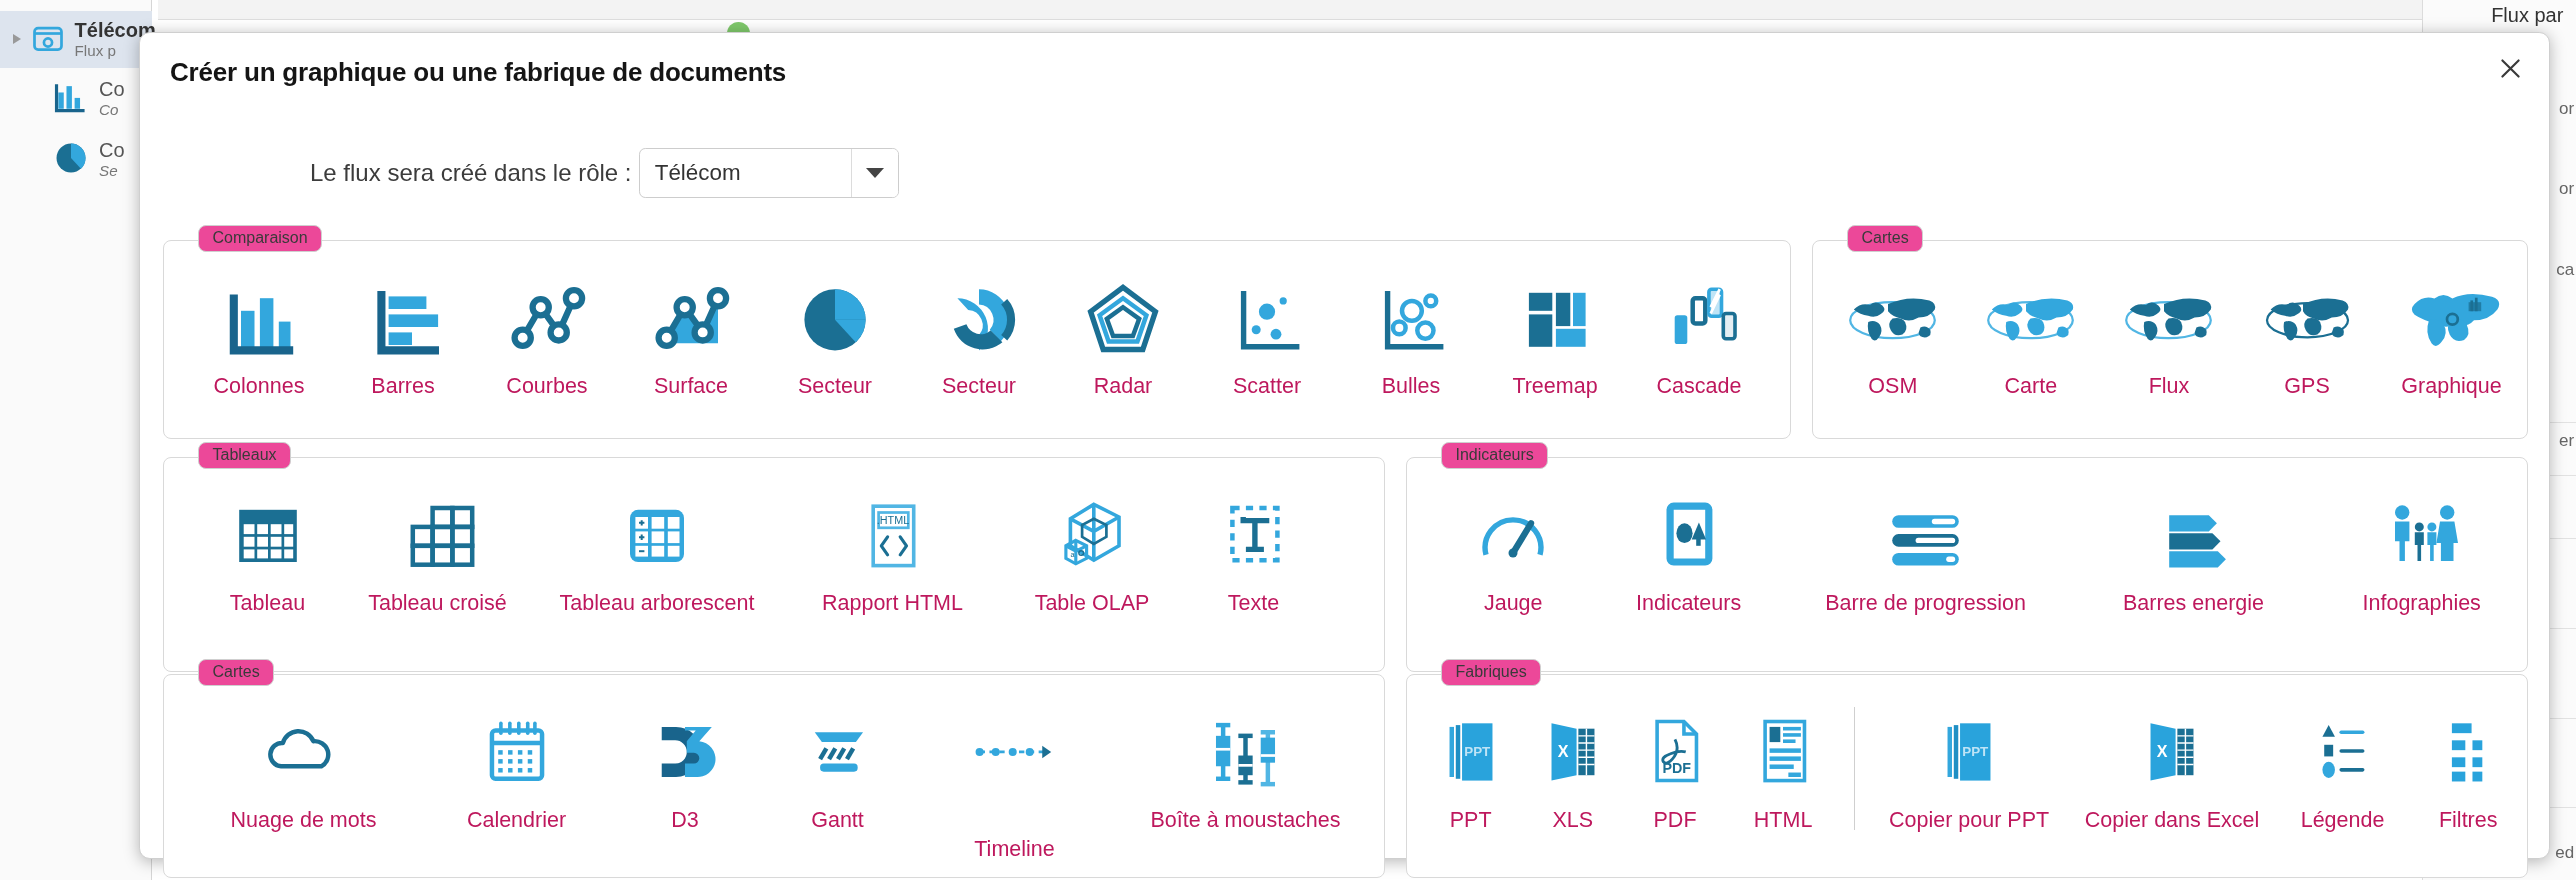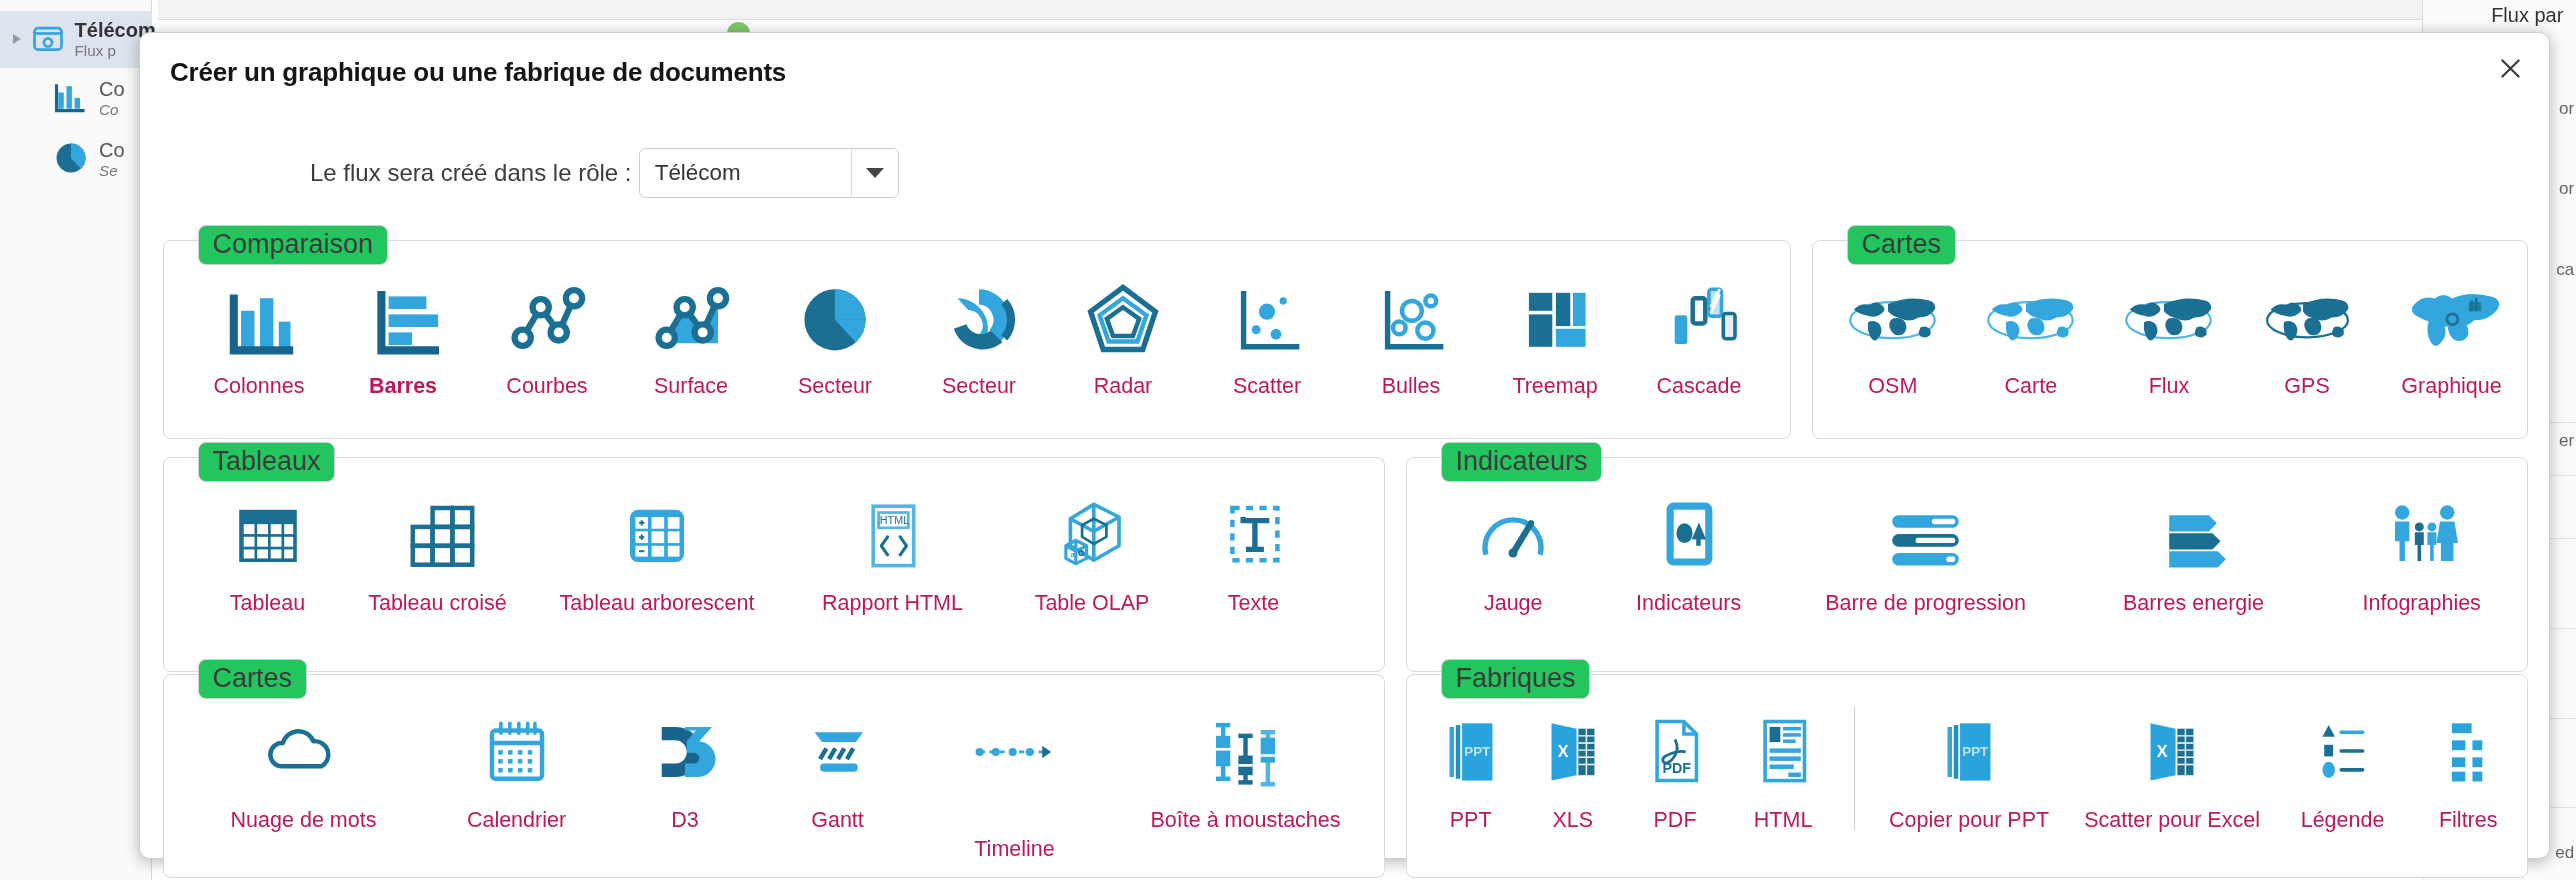--- a/index.html
+++ b/index.html
@@ -82,22 +82,22 @@
   }
   .role-arrow i { width:0;height:0;border-left:9px solid transparent;border-right:9px solid transparent;border-top:10px solid #444; display:block;}
 
   
   .fs {
     position: absolute;
     border: 0.9px solid #d9d9d9; border-radius: 8px; background:#fff;
   }
   .fs-legend {
     position:absolute; top: -16px; left: 34px;
-    background: #22c55e; border: 0.9px solid #cfcfcf; border-radius: 8px;
-    padding: 2.7px 13.5px 4.5px; font-size: 27px; color: #3a3a3a; white-space:nowrap;
+    background: #ec4899; border: 0.9px solid #cfcfcf; border-radius: 8px;
+    padding: 2.7px 13.5px 4.5px; font-size: 16px; color: #3a3a3a; white-space:nowrap;
   }
   .fs-items { position:absolute; left:0; right:0; top: 23px; display:flex; align-items:flex-start; }
   .item {
     display:flex; flex-direction:column; align-items:center; justify-content:flex-start;
     cursor:pointer; padding: 5.4px 0;
   }
   .item-icon { height: 97px; display:flex; align-items:center; justify-content:center; }
   .item-icon svg { display:block; }
   .item-label { margin-top: 8px; font-size: 21.5px; color: #be185d; white-space:nowrap; }
   .vdiv { width:0.9px; background:#cfcfcf; align-self:stretch; margin: 9px 14.4px 9px 14.4px; }
@@ -202,21 +202,21 @@
             <svg width="90" height="90" viewBox="0 0 100 100">
               <rect x="30" y="42" width="15" height="41" fill="#33a7dd"></rect>
               <rect x="51" y="28" width="15" height="55" fill="#33a7dd"></rect>
               <rect x="72" y="54" width="13" height="29" fill="#33a7dd"></rect>
               <path d="M22 24 v62 h66" fill="none" stroke="#19648c" stroke-width="9"></path>
             </svg>
           </div>
           <div class="item-label">Colonnes</div>
         </div>
 
-        <div class="item" style="width:144px;font-weight:bold;">
+        <div class="item" style="width:144px;">
           <div class="item-icon">
             <svg width="90" height="90" viewBox="0 0 100 100">
               <rect x="34" y="26" width="42" height="14" fill="#33a7dd"></rect>
               <rect x="34" y="46" width="55" height="14" fill="#33a7dd"></rect>
               <rect x="34" y="66" width="26" height="14" fill="#33a7dd"></rect>
               <path d="M26 20 v66 h64" fill="none" stroke="#19648c" stroke-width="9"></path>
             </svg>
           </div>
           <div class="item-label">Barres</div>
         </div>
@@ -804,21 +804,21 @@
             <svg width="72" height="85" viewBox="0 0 80 95">
               <path d="M16 16 L44 22 v52 L16 80 z" fill="#29a3dc"></path>
               <text x="29" y="54" font-size="18" fill="#ffffff" text-anchor="middle" font-family="Liberation Sans, sans-serif" font-weight="bold">X</text>
               <rect x="46" y="22" width="18" height="52" fill="#1b6f93"></rect>
               <g stroke="#ffffff" stroke-width="1.6">
                 <path d="M46 30 h18 M46 38 h18 M46 46 h18 M46 54 h18 M46 62 h18"></path>
                 <path d="M55 22 v52"></path>
               </g>
             </svg>
           </div>
-          <div class="item-label">Scatter pour Excel</div>
+          <div class="item-label">Copier dans Excel</div>
         </div>
 
         <div class="item" style="width:148px;">
           <div class="item-icon">
             <svg width="72" height="85" viewBox="0 0 80 95">
               <path d="M24 18 l7 13 h-14 z" fill="#1b6f93"></path>
               <rect x="19" y="40" width="10" height="13" fill="#1b6f93"></rect>
               <ellipse cx="24" cy="68" rx="7" ry="9" fill="#33a7dd"></ellipse>
               <g stroke="#33a7dd" stroke-width="4" stroke-linecap="round">
                 <path d="M38 26 h24"></path>

